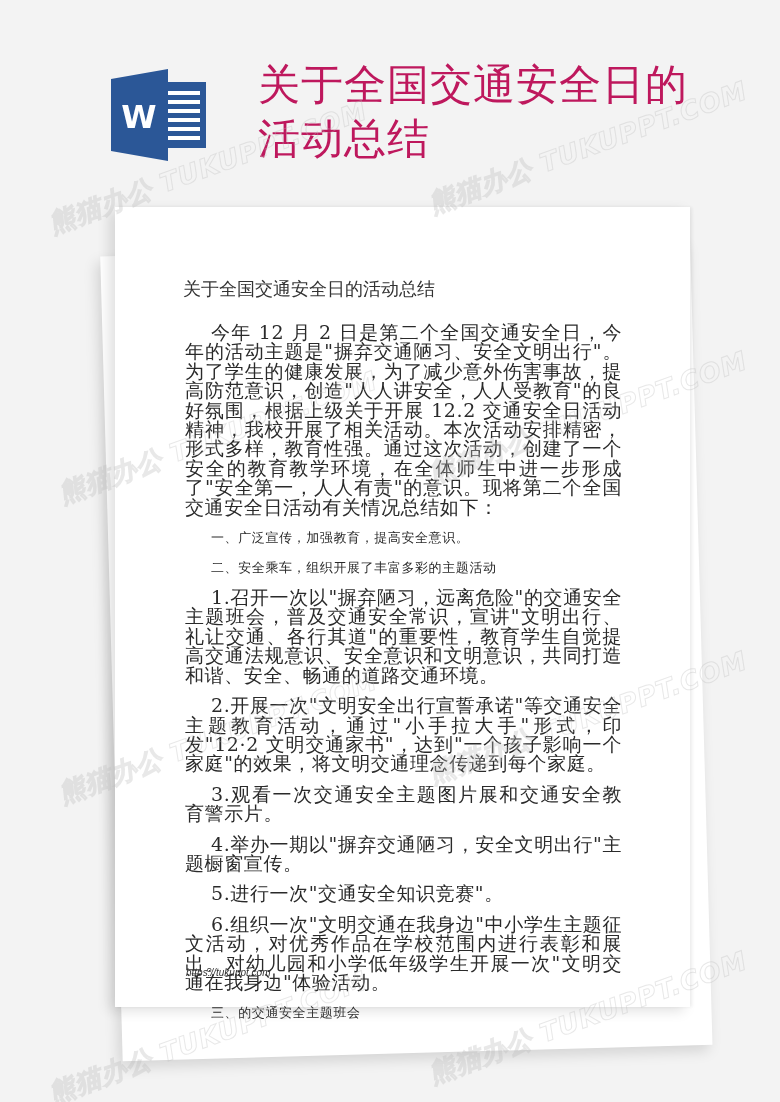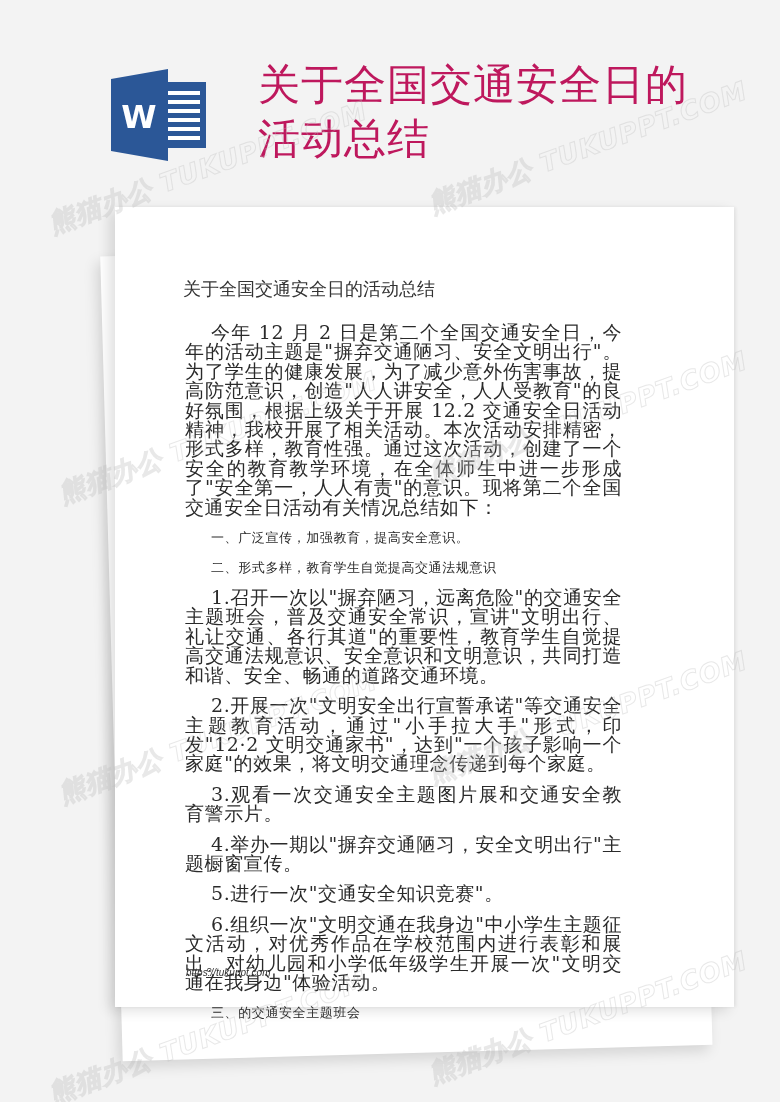--- a/index.html
+++ b/index.html
@@ -48,21 +48,20 @@
       box-shadow: -4px 6px 14px rgba(0,0,0,0.13);
     }
     .front-page {
       position: absolute;
       left: 115px;
       top: 207px;
       width: 575px;
       height: 800px;
       background: #ffffff;
       box-shadow: -6px 4px 12px rgba(0,0,0,0.12), 2px 0 3px rgba(0,0,0,0.06);
-      padding-left: 44px;
     }
 
     .doc-content {
       position: absolute;
       left: 70px;
       top: 70px;
       width: 437px;
       color: #2a2a2a;
     }
     .doc-title {
@@ -137,21 +136,21 @@
   <span>活动总结</span>
 </div>
 
 <div class="back-page"></div>
 
 <div class="front-page">
   <div class="doc-content">
     <h1 class="doc-title">关于全国交通安全日的活动总结</h1>
     <p class="para">今年 12 月 2 日是第二个全国交通安全日，今年的活动主题是"摒弃交通陋习、安全文明出行"。为了学生的健康发展，为了减少意外伤害事故，提高防范意识，创造"人人讲安全，人人受教育"的良好氛围，根据上级关于开展 12.2 交通安全日活动精神，我校开展了相关活动。本次活动安排精密，形式多样，教育性强。通过这次活动，创建了一个安全的教育教学环境，在全体师生中进一步形成了"安全第一，人人有责"的意识。现将第二个全国交通安全日活动有关情况总结如下：</p>
     <p class="heading">一、广泛宣传，加强教育，提高安全意识。</p>
-    <p class="heading">二、形式多样，教育学生自觉提高交通法规意识</p>
+    <p class="heading">二、安全乘车，组织开展了丰富多彩的主题活动</p>
     <p class="para">1.召开一次以"摒弃陋习，远离危险"的交通安全主题班会，普及交通安全常识，宣讲"文明出行、礼让交通、各行其道"的重要性，教育学生自觉提高交通法规意识、安全意识和文明意识，共同打造和谐、安全、畅通的道路交通环境。</p>
     <p class="para">2.开展一次"文明安全出行宣誓承诺"等交通安全主题教育活动，通过"小手拉大手"形式，印发"12·2 文明交通家书"，达到"一个孩子影响一个家庭"的效果，将文明交通理念传递到每个家庭。</p>
     <p class="para">3.观看一次交通安全主题图片展和交通安全教育警示片。</p>
     <p class="para">4.举办一期以"摒弃交通陋习，安全文明出行"主题橱窗宣传。</p>
     <p class="para">5.进行一次"交通安全知识竞赛"。</p>
     <p class="para">6.组织一次"文明交通在我身边"中小学生主题征文活动，对优秀作品在学校范围内进行表彰和展出。对幼儿园和小学低年级学生开展一次"文明交通在我身边"体验活动。</p>
     <p class="heading">三、的交通安全主题班会</p>
   </div>
   <div class="footer-url">https://tukuppt.com</div>
 </div>

